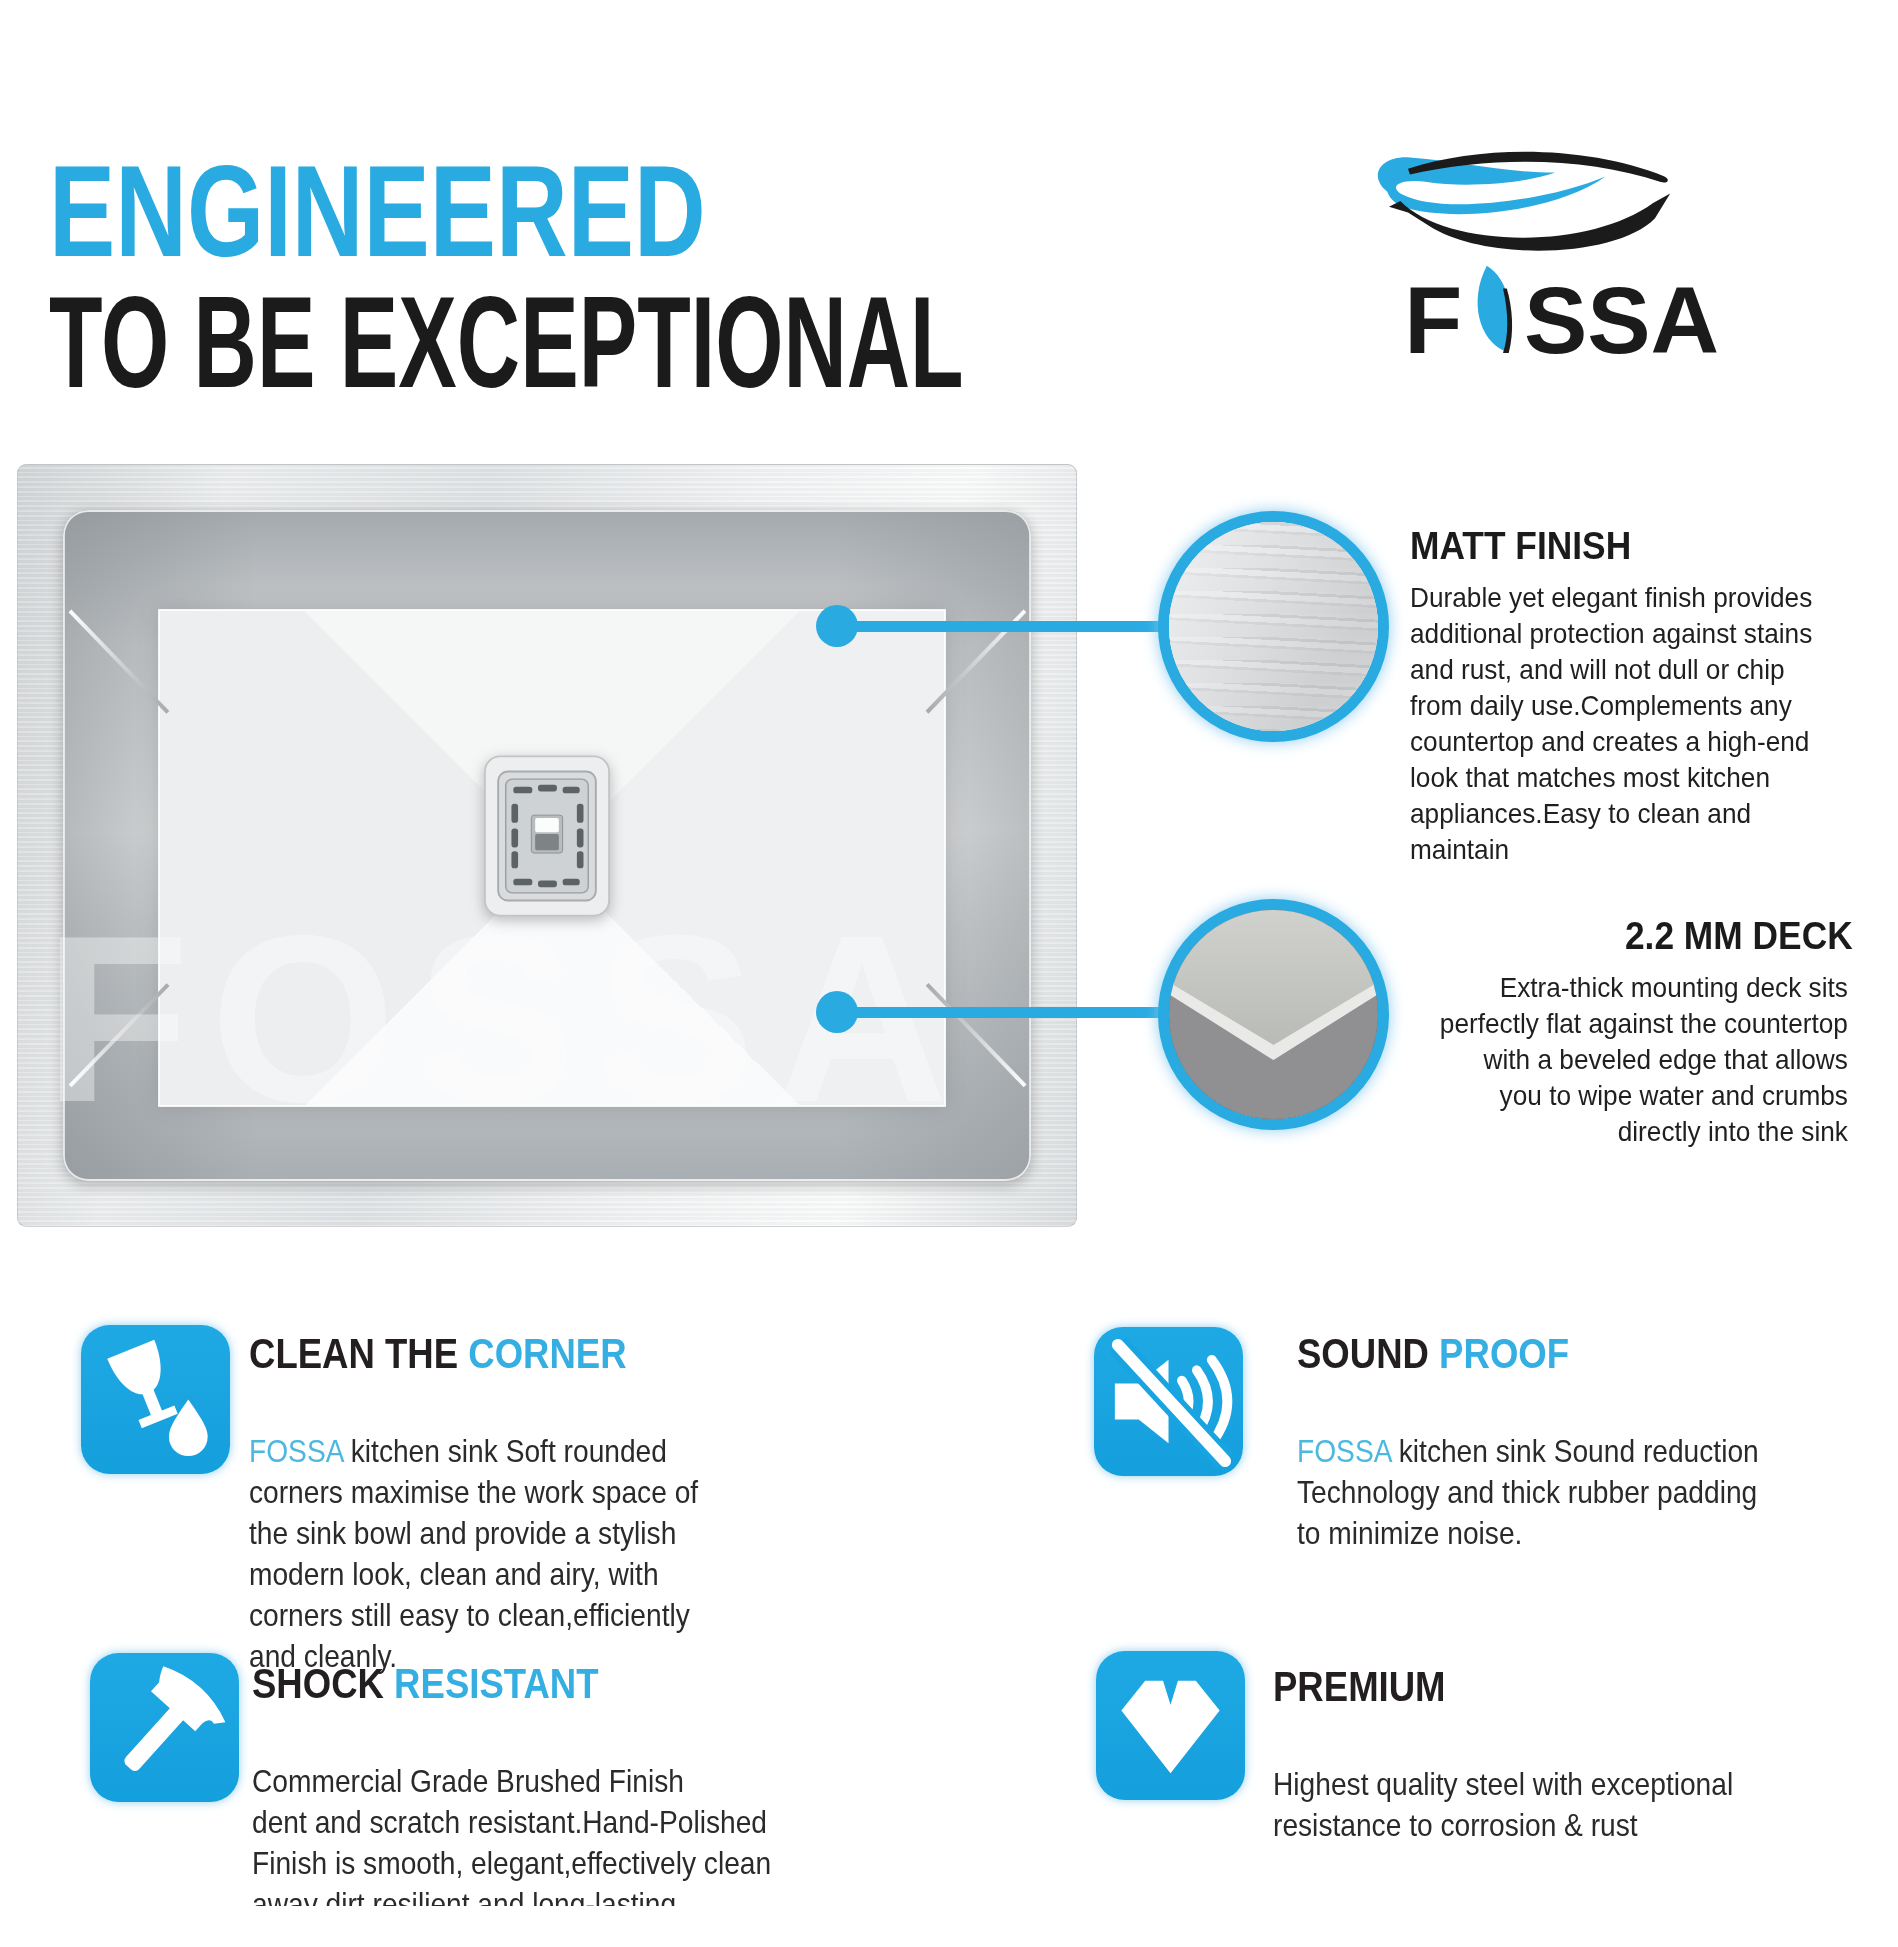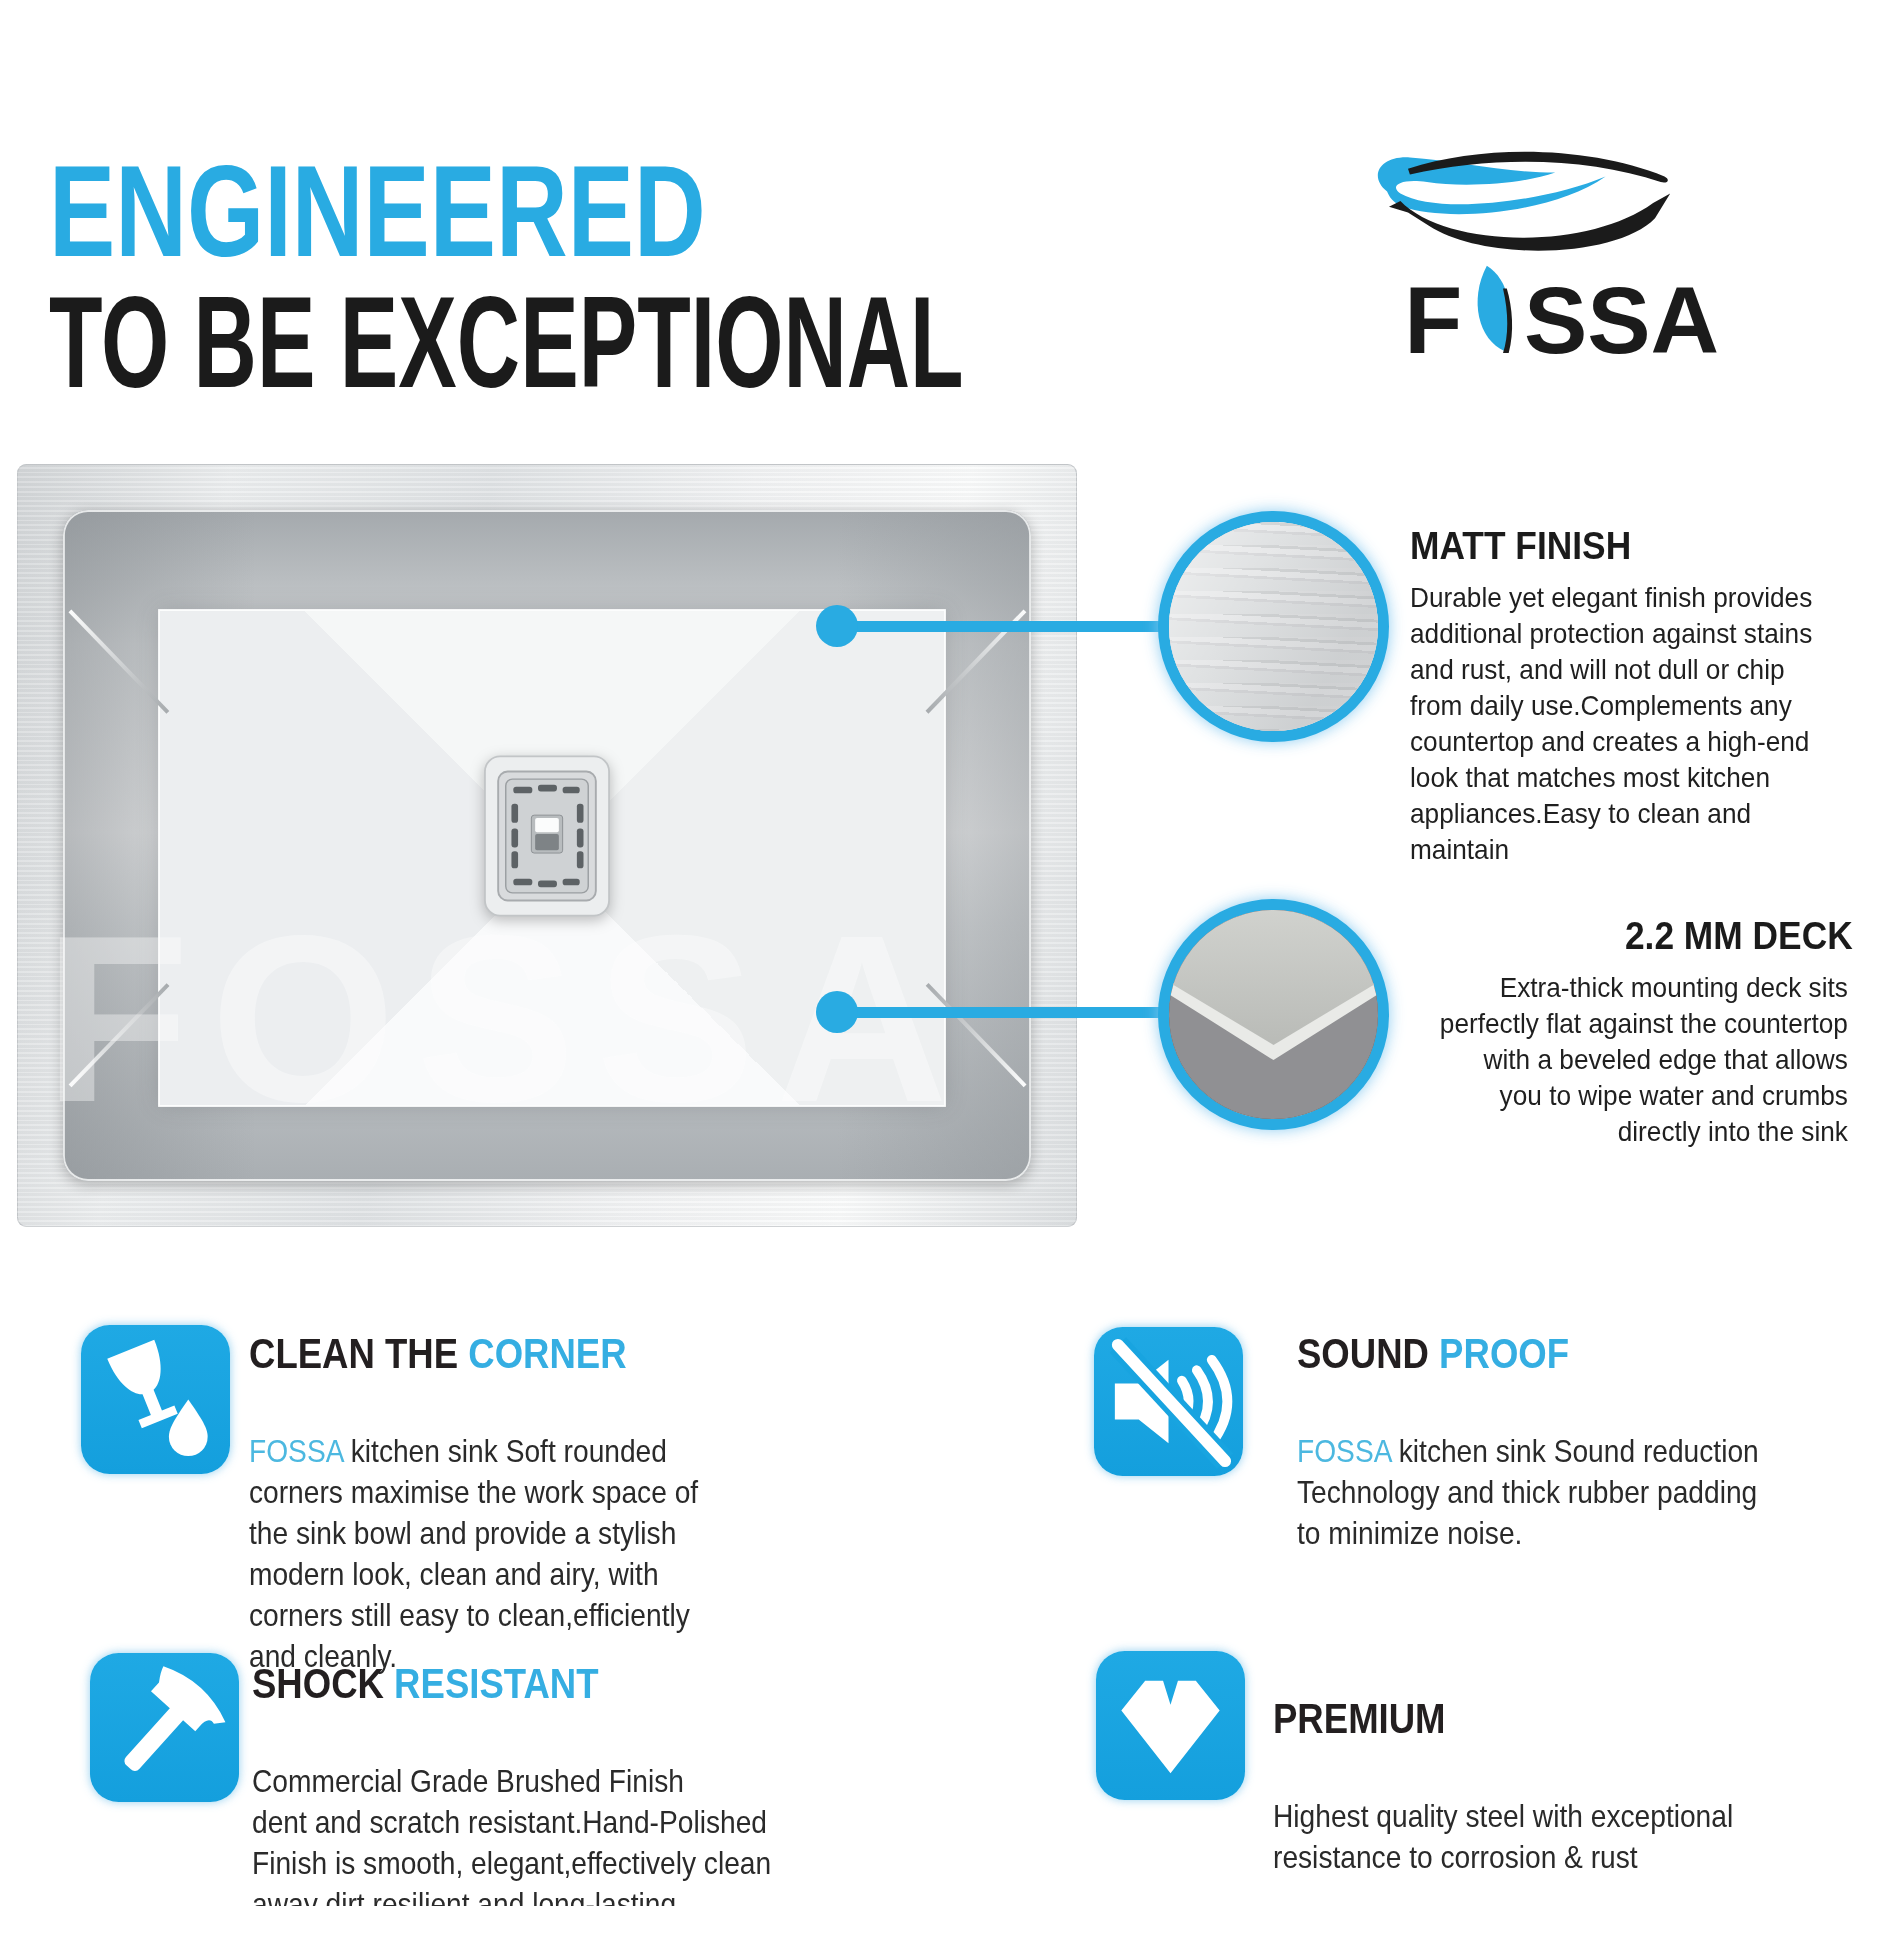--- a/index.html
+++ b/index.html
@@ -240,21 +240,21 @@
 Technology and thick rubber padding
 to minimize noise.</span>
     </div>
   </div>
 
   <div class="feat-icon" style="left:1096px;top:1651px;">
     <svg viewBox="0 0 100 100">
       <polygon points="17,40 33,20 45,20 50,36 55,20 67,20 83,40 50,82" fill="#ffffff"></polygon>
     </svg>
   </div>
-  <div class="feat-text" style="left:1273px;top:1663px;width:590px;margin-top:32px;">
+  <div class="feat-text" style="left:1273px;top:1663px;width:590px;">
     <div class="feat-title">
       <span>PREMIUM</span><span class="cyan"></span>
     </div>
     <div class="feat-body">
       <span class="cyan"></span><span>Highest quality steel with exceptional
 resistance to corrosion &amp; rust</span>
     </div>
   </div>
 
   <div class="bottom-bar"></div>

